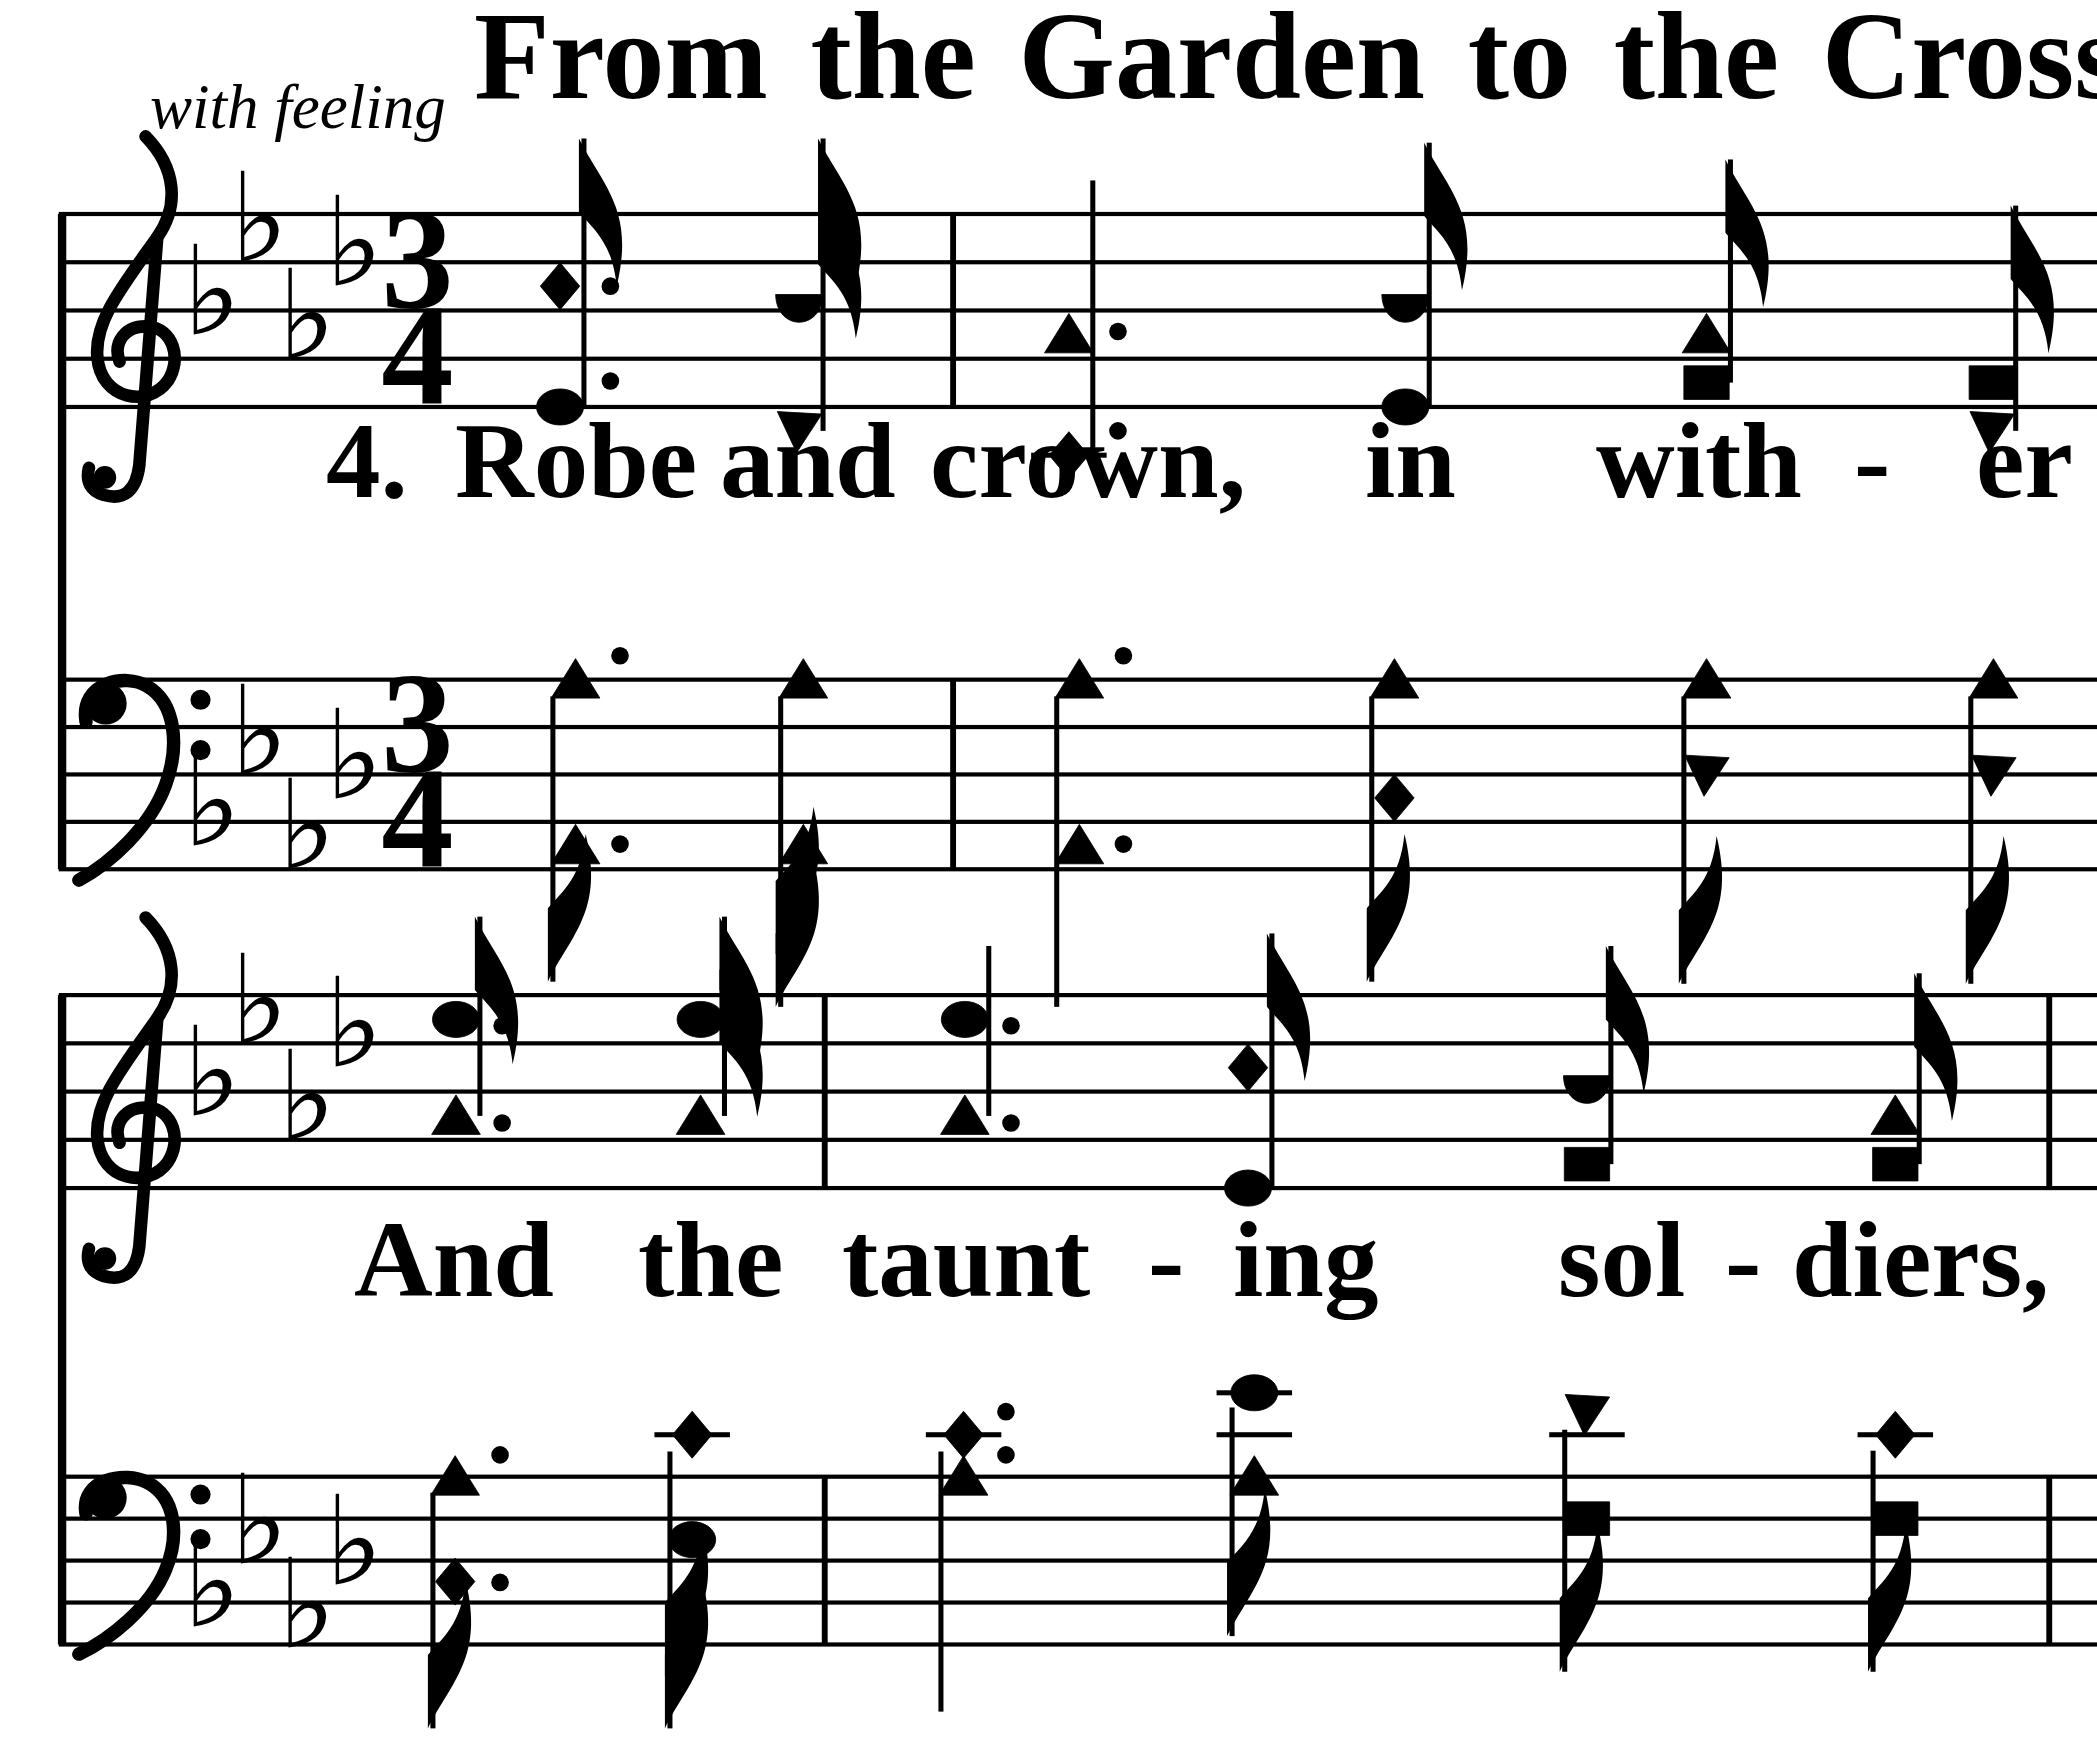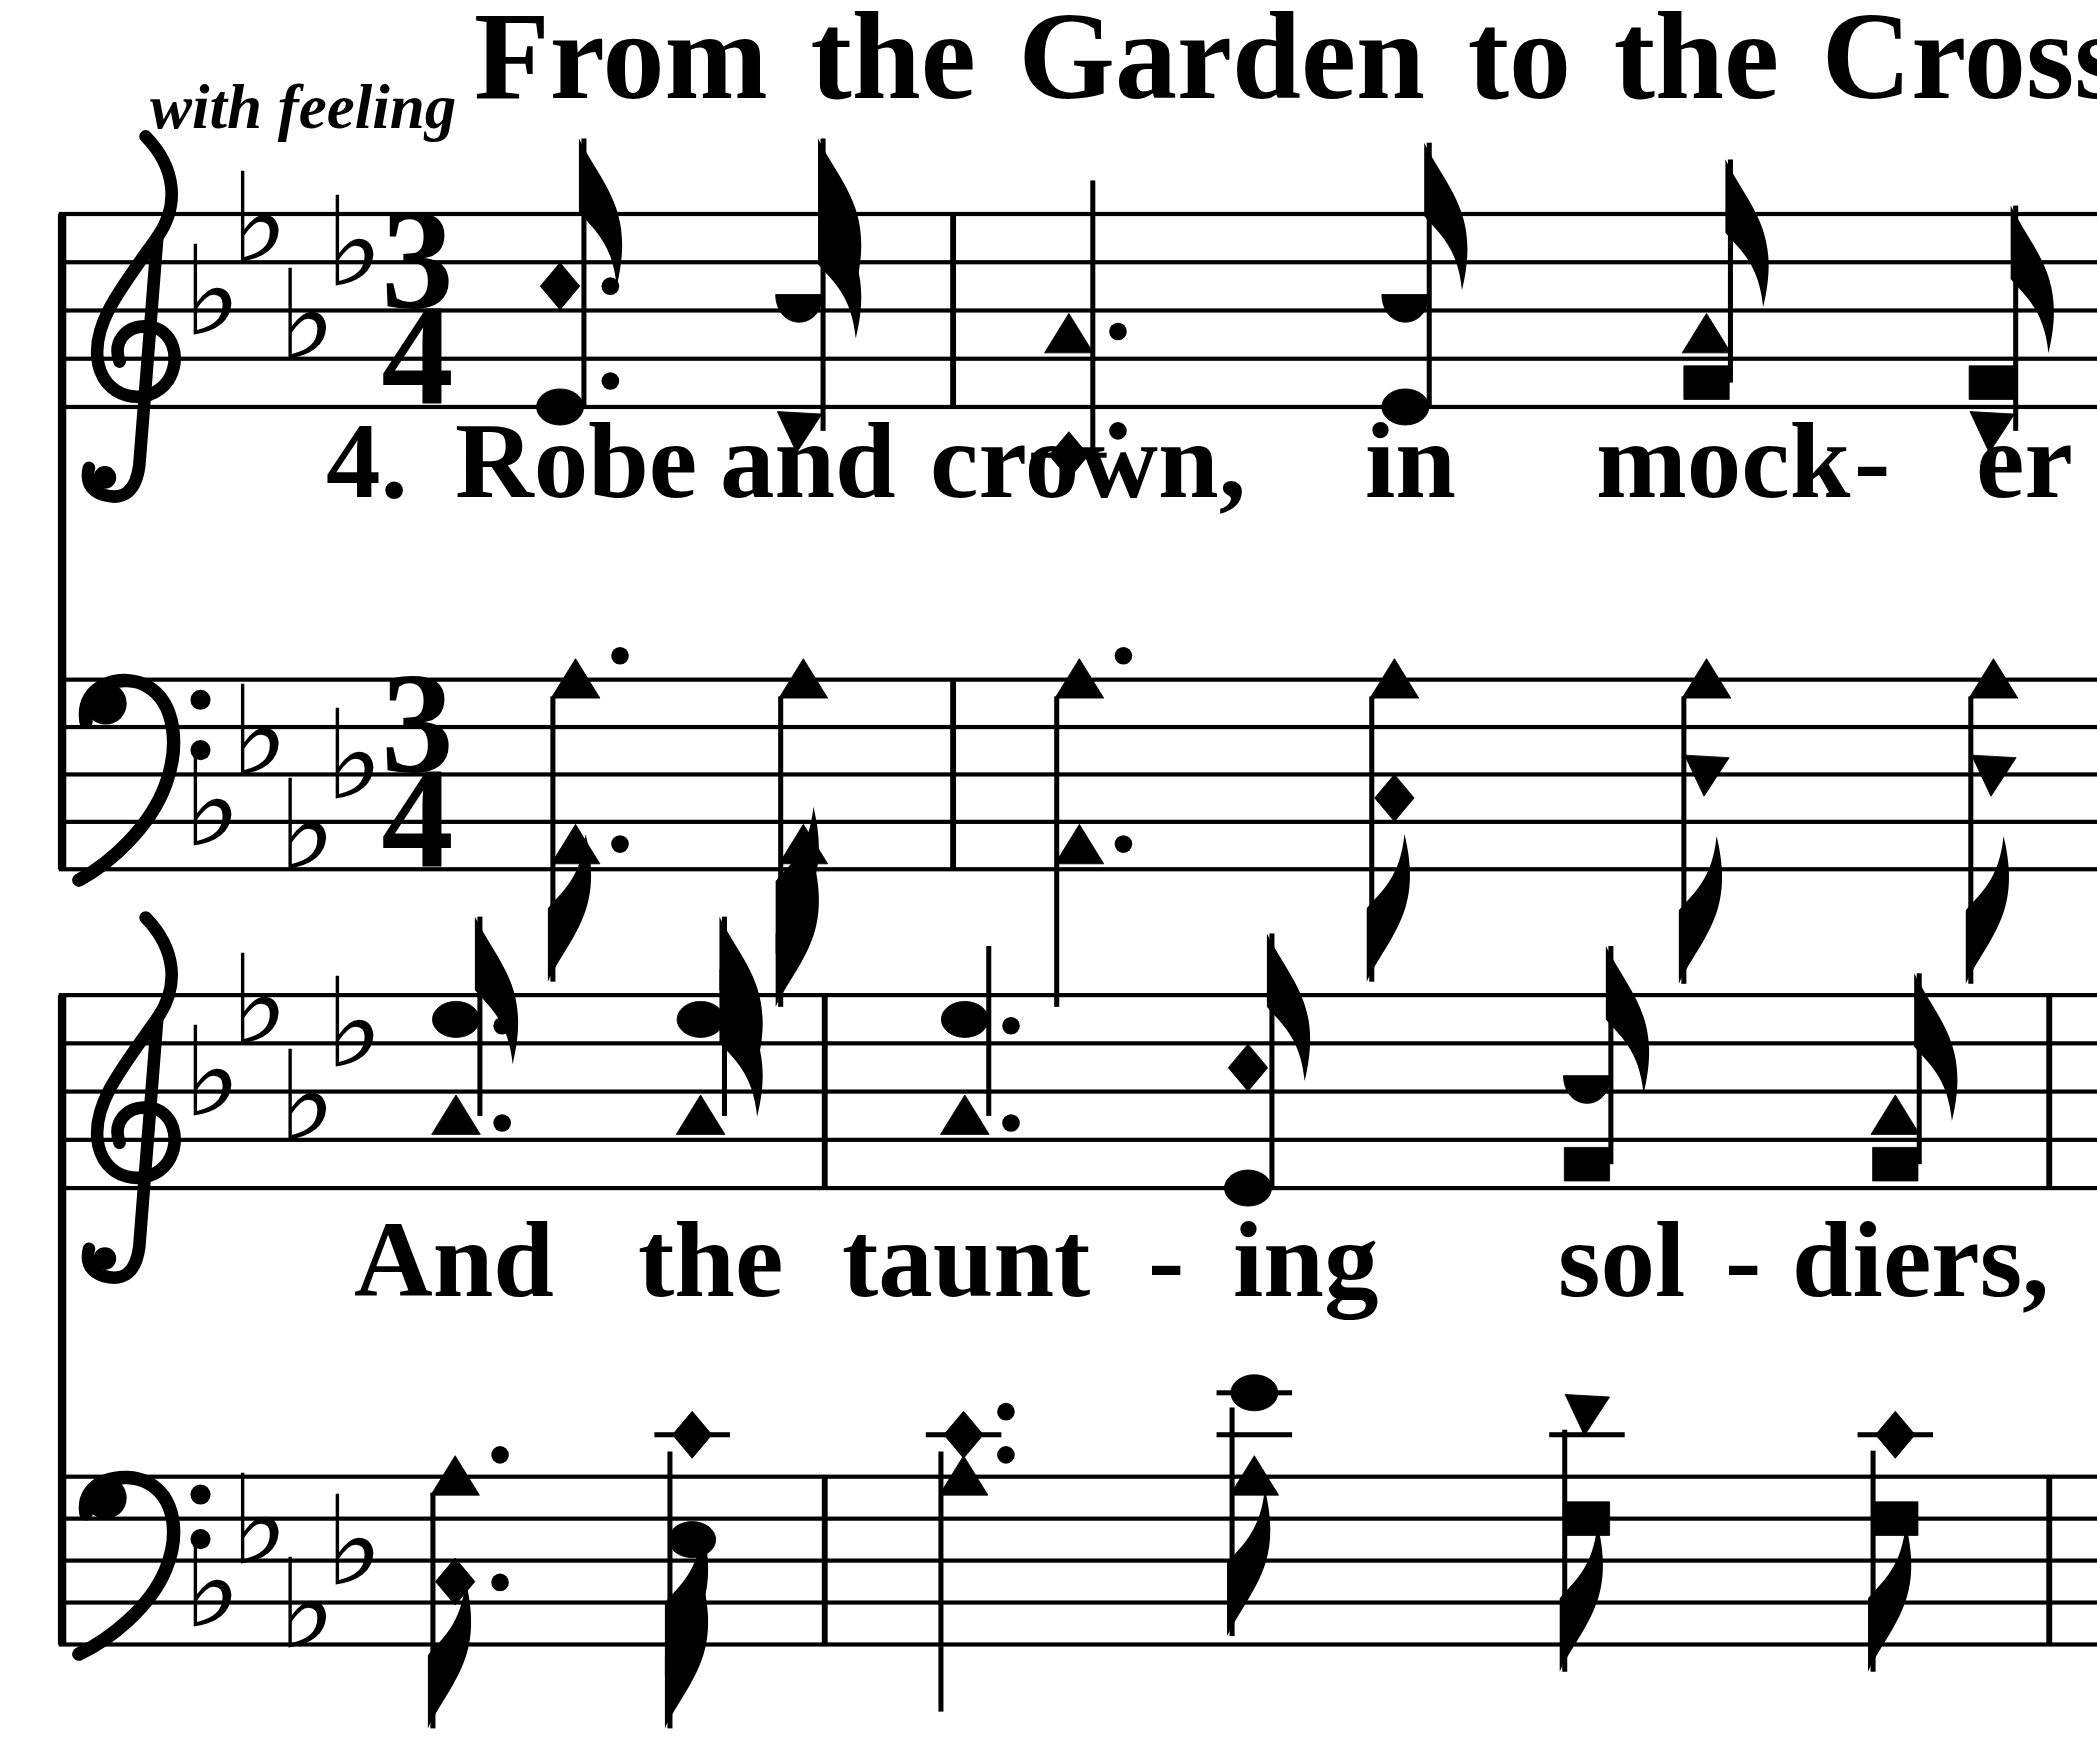--- a/index.html
+++ b/index.html
@@ -1,20 +1,20 @@
 <!DOCTYPE html>
 <html style="font-size:6.7px"><head>
 <meta charset="utf-8">
 <style>
   html,body{margin:0;padding:0;background:#fff;}
   .page{position:relative;width:2517px;height:1762px;background:#ffffff;overflow:hidden;
         font-family:"Liberation Serif", serif;color:#000;}
   .title{position:absolute;left:474px;top:-5px;font-size:124px;font-weight:bold;
          white-space:nowrap;line-height:1;word-spacing:11.7px;}
-  .tempo{position:absolute;left:150px;top:76px;font-size:63px;font-weight:bold;
+  .tempo{position:absolute;left:150px;top:76px;font-size:63px;font-weight:normal;
          font-style:italic;line-height:1;white-space:nowrap;}
   .lyrics{position:absolute;left:0;top:0;width:2517px;height:1762px;}
   .syll{position:absolute;font-size:109px;font-weight:bold;line-height:1;white-space:nowrap;}
   #score{position:absolute;left:0;top:0;}
 </style>
 </head>
 <body>
 
 <div class="page">
   <div class="title">From the Garden to the Cross</div>
@@ -241,21 +241,21 @@
       <path d="M 5165,3788 Q 5330,3878 5500,3788" fill="none" stroke="#000000" stroke-width="18" stroke-linecap="round"></path>
       <rect x="138" y="510" width="20" height="1562" fill="#000000"></rect>
       <rect x="138" y="2372" width="20" height="1548" fill="#000000"></rect>
     </svg>
   <div class="lyrics" id="lyrics1">
       <span class="syll" style="left: 326px; top: 406px;">4.</span>
       <span class="syll" style="left: 455px; top: 406px;">Robe</span>
       <span class="syll" style="left: 720px; top: 406px;">and</span>
       <span class="syll" style="left: 930px; top: 406px;">crown,</span>
       <span class="syll" style="left: 1365px; top: 406px;">in</span>
-      <span class="syll" style="left: 1596px; top: 406px;">mock</span>
+      <span class="syll" style="left: 1596px; top: 406px;">with</span>
       <span class="syll" style="left: 1854px; top: 406px;">-</span>
       <span class="syll" style="left: 1976px; top: 406px;">er</span>
     </div>
   <div class="lyrics" id="lyrics2">
       <span class="syll" style="left: 354px; top: 1205px;">And</span>
       <span class="syll" style="left: 638px; top: 1205px;">the</span>
       <span class="syll" style="left: 842px; top: 1205px;">taunt</span>
       <span class="syll" style="left: 1148px; top: 1205px;">-</span>
       <span class="syll" style="left: 1202px; top: 1205px; margin-left: 31px;">ing</span>
       <span class="syll" style="left: 1528px; top: 1205px; margin-left: 30px;">sol</span>

